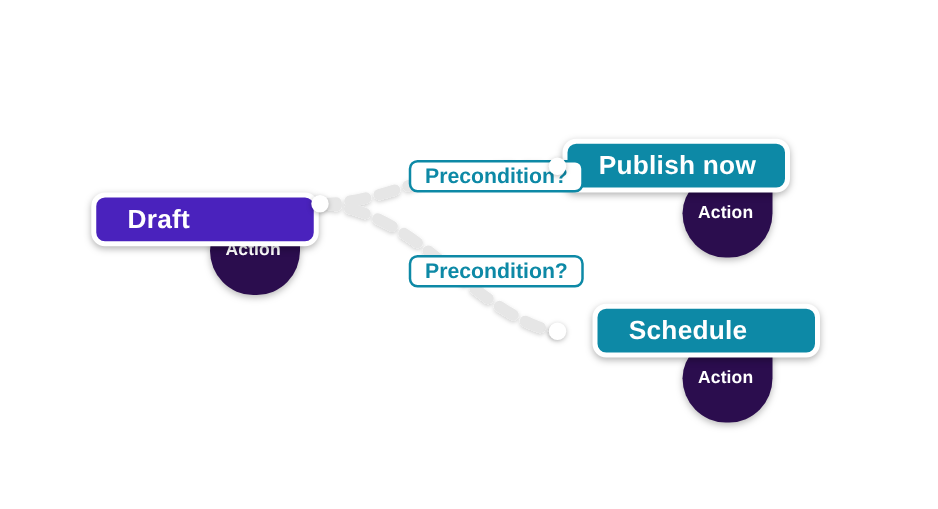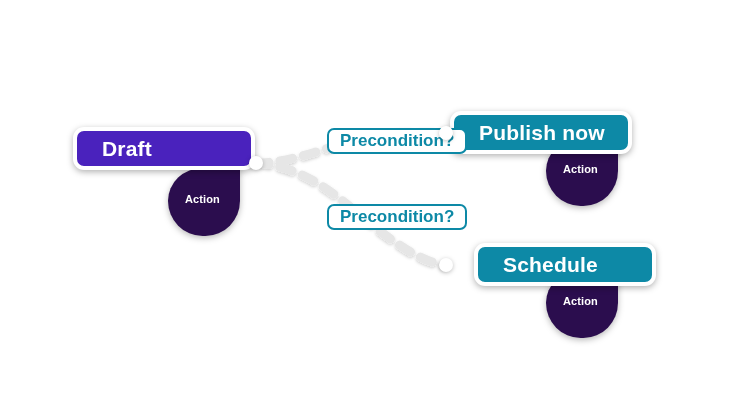--- a/index.html
+++ b/index.html
@@ -54,21 +54,21 @@
   }
   .node.start {
     background: #4a22bd;
   }
   .node.action {
     background: #0d89a6;
   }
 
   #node-draft {
     left: 73px;
-    top: 127px;
+    top: 154px;
     width: 182px;
     height: 43px;
     z-index: 6;
   }
   #node-publish {
     left: 450px;
     top: 111px;
     width: 182px;
     height: 43px;
     z-index: 6;
@@ -90,21 +90,21 @@
     border-radius: 0 0 50% 50% / 0 0 54% 54%;
     border-top-left-radius: 50% 50%;
     z-index: 5;
     display: flex;
     align-items: center;
     justify-content: center;
     filter: drop-shadow(0 2px 3px rgba(0,0,0,0.28));
   }
   .badge .badge-label {
     color: #ffffff;
-    font-size: 11px;
+    font-size: 14px;
     font-weight: bold;
     letter-spacing: 0.1px;
     margin-top: -6px;
     margin-left: -3px;
     white-space: nowrap;
   }
   #badge-draft  { left: 168px; top: 168px; }
   #badge-publish{ left: 546px; top: 138px; }
   #badge-schedule{ left: 546px; top: 270px; }
 

